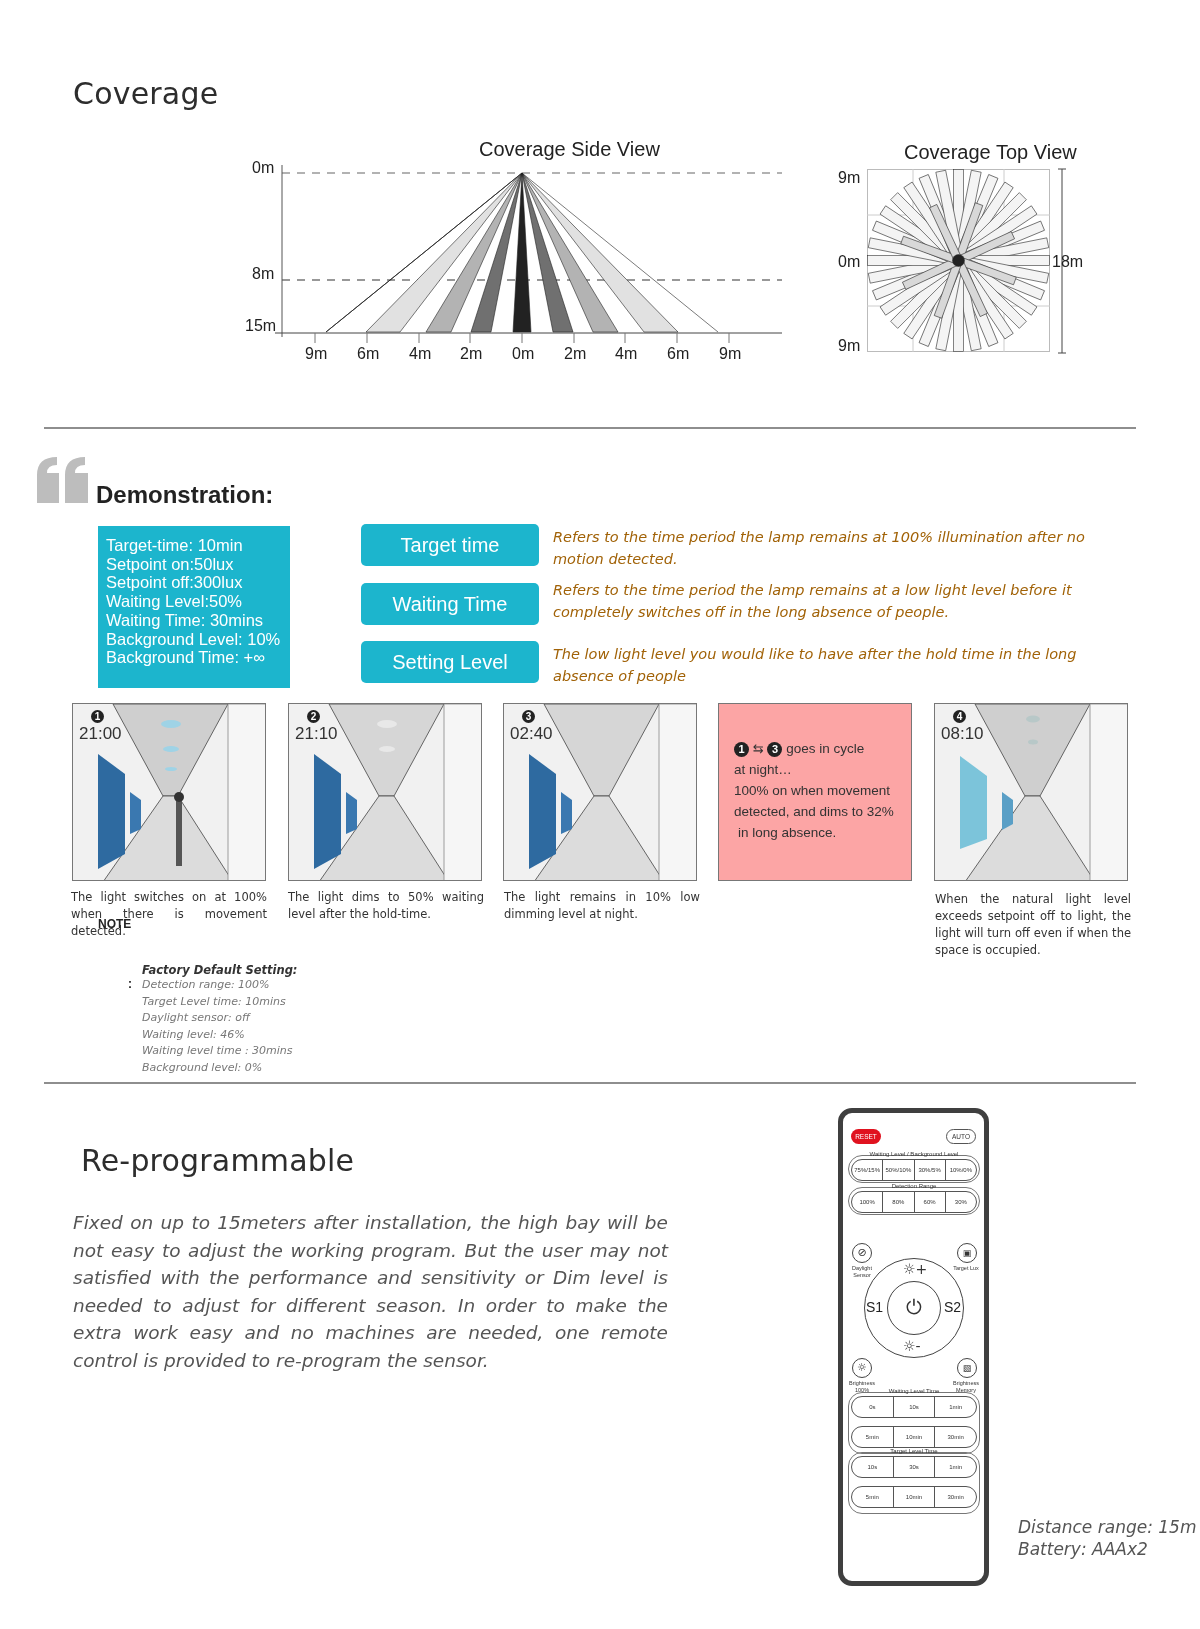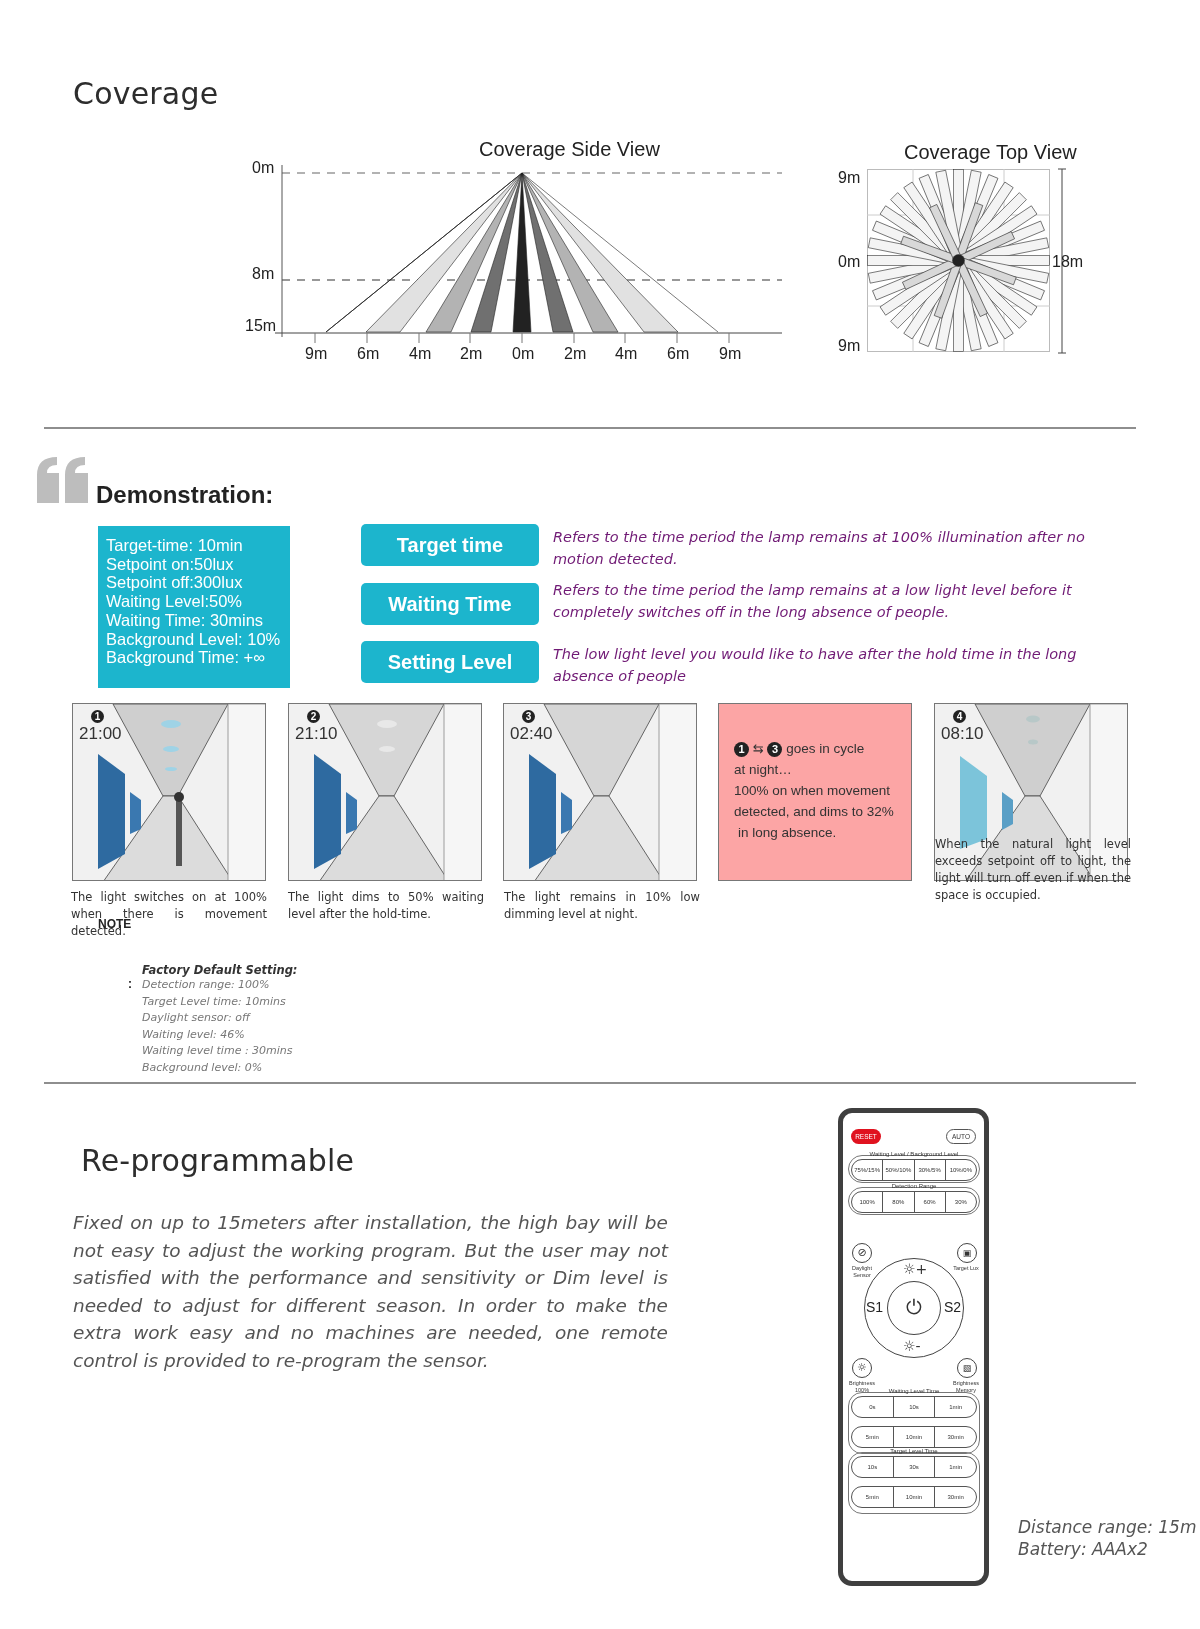--- a/index.html
+++ b/index.html
@@ -4,22 +4,22 @@
 <style>
   html, body { margin:0; padding:0; background:#ffffff; }
   body { width:1200px; height:1629px; position:relative; overflow:hidden; font-family:"DejaVu Sans", sans-serif; color:#333; }
   .abs { position:absolute; }
   .h1 { font-family:"DejaVu Sans", sans-serif; font-size:30px; color:#2d2d2d; font-weight:normal; letter-spacing:0.2px; }
   .divider { position:absolute; left:44px; width:1092px; height:2px; background:#8e8e8e; }
   .chart-title { font-family:"Liberation Sans", sans-serif; font-size:20px; color:#222; position:absolute; }
   .axis-lbl { font-family:"Liberation Sans", sans-serif; font-size:16px; color:#222; position:absolute; }
   .demo-title { font-family:"Liberation Sans", sans-serif; font-weight:bold; font-size:24px; color:#222; }
   .info-box { background:#1cb5cd; color:#fff; font-family:"Liberation Sans", sans-serif; font-size:16.5px; line-height:18.7px; padding:10px 8px; box-sizing:border-box; }
-  .pill { background:#1cb5cd; color:#fff; border-radius:5px; font-family:"Liberation Sans", sans-serif; font-size:20px; text-align:center; line-height:42px; height:42px; width:178px;font-weight:bold; }
-  .desc { font-family:"DejaVu Sans", sans-serif; font-style:italic; font-size:14.5px; color:#701a75; line-height:22px; width:570px; font-weight:300; }
+  .pill { background:#1cb5cd; color:#fff; border-radius:5px; font-family:"Liberation Sans", sans-serif; font-size:20px; text-align:center; line-height:42px; height:42px; width:178px; }
+  .desc { font-family:"DejaVu Sans", sans-serif; font-style:italic; font-size:14.5px; color:#a16207; line-height:22px; width:570px; font-weight:300; }
   .panel { position:absolute; width:194px; height:178px; border:1.5px solid #777; background:#f1f1f1; box-sizing:border-box; overflow:hidden; }
   .panel-time { position:absolute; left:6px; top:20px; font-family:"Liberation Sans", sans-serif; font-size:17px; color:#333; }
   .panel-num { position:absolute; left:18px; top:6px; width:13px; height:13px; border-radius:50%; background:#222; color:#fff; font-size:10px; line-height:13px; text-align:center; font-family:"Liberation Sans", sans-serif; font-weight:bold; }
   .caption { position:absolute; font-family:"DejaVu Sans", sans-serif; font-size:11.5px; color:#333; line-height:17px; text-align:justify; width:196px; }
   .note-lbl { font-family:"Liberation Sans", sans-serif; font-weight:bold; font-size:12px; color:#222; }
   .note-head { font-family:"DejaVu Sans", sans-serif; font-style:italic; font-weight:bold; font-size:11.5px; color:#333; }
   .note-line { font-family:"DejaVu Sans", sans-serif; font-style:italic; font-size:11px; color:#777; line-height:16.5px; }
   .body-text { font-family:"DejaVu Sans", sans-serif; font-style:italic; font-size:18.5px; color:#555; line-height:27.5px; text-align:justify; font-weight:300; }
   .spec { font-family:"DejaVu Sans", sans-serif; font-style:italic; font-size:17px; color:#555; line-height:22px; }
   
@@ -250,21 +250,21 @@
     <ellipse cx="98" cy="15" rx="7" ry="3.5" fill="#b8c8c8"></ellipse>
       <ellipse cx="98" cy="38" rx="5" ry="2.5" fill="#b8c8c8"></ellipse>
   </svg>
   <div class="panel-num">4</div>
   <div class="panel-time">08:10</div>
 </div>
 
 <div class="caption" style="left:71px; top:889px;">The light switches on at 100% when there is movement detected.</div>
 <div class="caption" style="left:288px; top:889px;">The light dims to 50% waiting level after the hold-time.</div>
 <div class="caption" style="left:504px; top:889px;">The light remains in 10% low dimming level at night.</div>
-<div class="caption" style="left:935px; top:836px;">When the natural light level exceeds setpoint off to light, the light will turn off even if when the space is occupied.</div>
+<div class="caption" style="left:935px; top:891px;">When the natural light level exceeds setpoint off to light, the light will turn off even if when the space is occupied.</div>
 
 <div class="abs note-lbl" style="left:98px; top:917px;">NOTE</div>
 <div class="abs note-lbl" style="left:128px; top:977px;">:</div>
 <div class="abs" style="left:142px; top:963px;">
   <div class="note-head">Factory Default Setting:</div>
   <div class="note-line">Detection range: 100%</div>
   <div class="note-line">Target Level time: 10mins</div>
   <div class="note-line">Daylight sensor: off</div>
   <div class="note-line">Waiting level: 46%</div>
   <div class="note-line">Waiting level time : 30mins</div>

